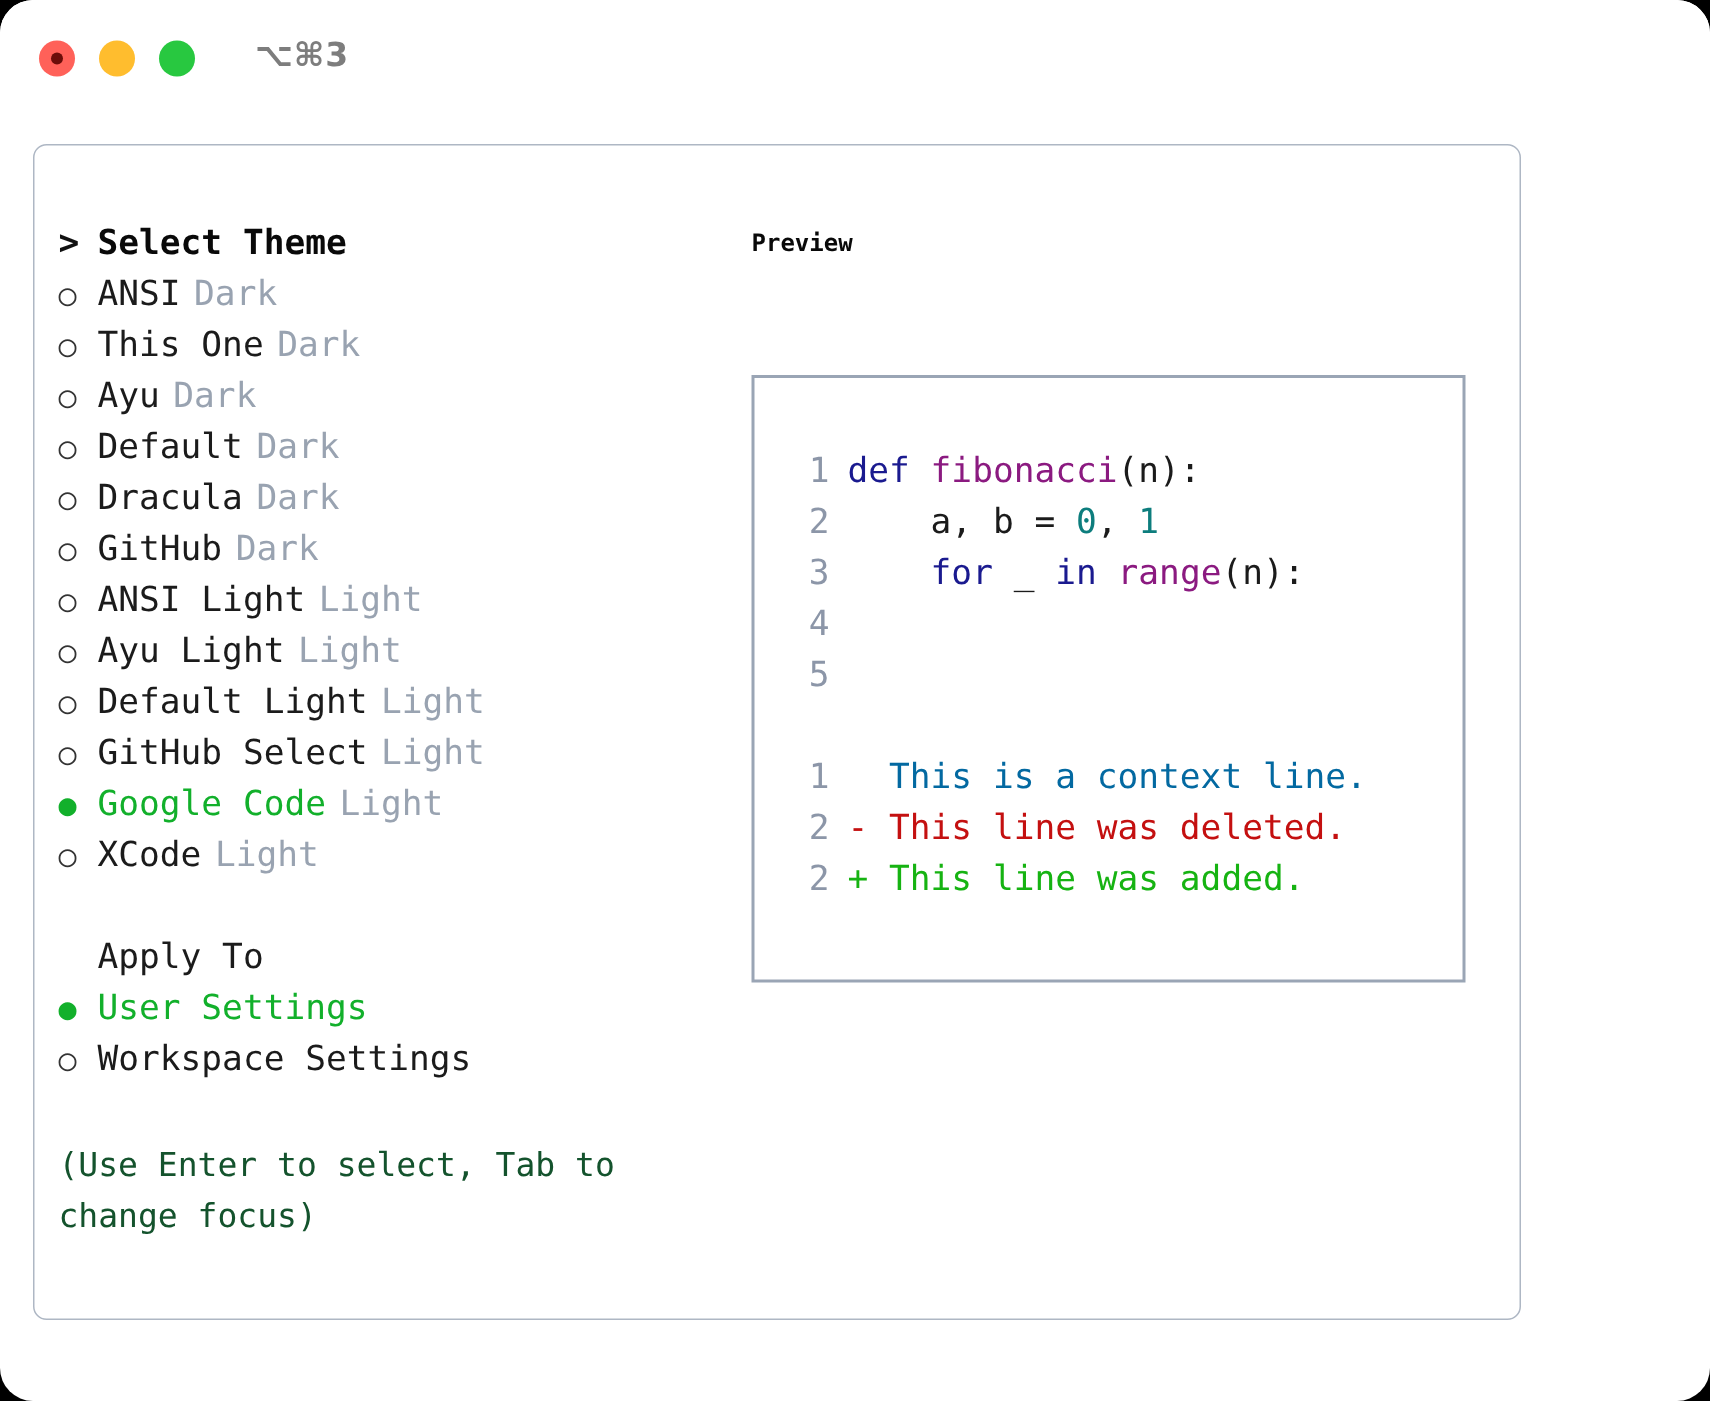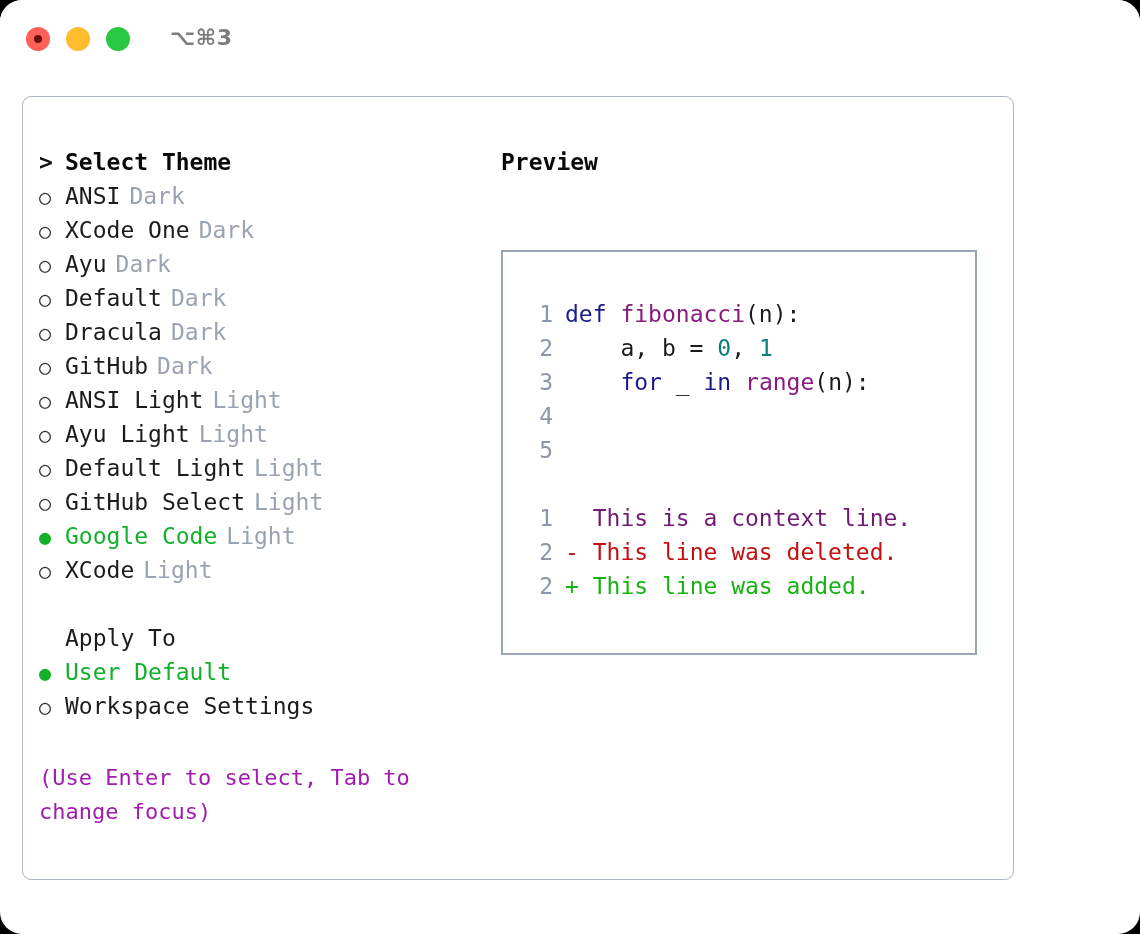--- a/index.html
+++ b/index.html
@@ -94,32 +94,32 @@
   .label.sel { color: #12b02b; }
   .label.header { font-weight: 700; color: #090909; }
   .tag { color: #99a3b1; margin-left: 9px; }
 
   #hint {
     position: absolute;
     left: 16px; top: 664px;
     width: 420px;
     font-size: 22px;
     line-height: 34px;
-    color: #a21caf;
+    color: #14532d;
     white-space: pre-wrap;
   }
 
   
   #right-col {
     position: absolute;
     left: 478px; top: 48px;
     width: 500px;
   }
   #preview-title {
-    font-size: 23px;
+    font-size: 16px;
     font-weight: 700;
     color: #090909;
     line-height: 34px;
   }
   #preview-box {
     position: absolute;
     left: 0; top: 105px;
     width: 476px; height: 405px;
     border: 2px solid #9aa5b5;
     background: #ffffff;
@@ -144,21 +144,21 @@
     text-align: right;
     color: #8c96a8;
     margin-right: 12px;
   }
   .code-text { white-space: pre; }
   .tok-kw   { color: #1a1a8f; }
   .tok-fn   { color: #8b1a80; }
   .tok-num  { color: #0d7d7d; }
   .tok-pl   { color: #1b1b1b; }
   .gap-line { height: 34px; }
-  .diff-ctx { color: #701a75; }
+  .diff-ctx { color: #0369a1; }
   .diff-del { color: #c41010; }
   .diff-add { color: #16b312; }
 </style>
 </head>
 <body>
 
 <div id="window">
 
   <div id="titlebar">
     <div class="traffic" id="tl-red"></div>
@@ -172,42 +172,42 @@
 
     <div id="left-col">
 
       <div class="row">
         <span class="marker caret">&gt;</span>
         <span class="label header">Select Theme</span>
       </div>
 
       <div id="theme-list">
           <div class="row"><span class="marker dot-empty">○</span><span class="label">ANSI</span><span class="tag">Dark</span></div>
-          <div class="row"><span class="marker dot-empty">○</span><span class="label">XCode One</span><span class="tag">Dark</span></div>
+          <div class="row"><span class="marker dot-empty">○</span><span class="label">This One</span><span class="tag">Dark</span></div>
           <div class="row"><span class="marker dot-empty">○</span><span class="label">Ayu</span><span class="tag">Dark</span></div>
           <div class="row"><span class="marker dot-empty">○</span><span class="label">Default</span><span class="tag">Dark</span></div>
           <div class="row"><span class="marker dot-empty">○</span><span class="label">Dracula</span><span class="tag">Dark</span></div>
           <div class="row"><span class="marker dot-empty">○</span><span class="label">GitHub</span><span class="tag">Dark</span></div>
           <div class="row"><span class="marker dot-empty">○</span><span class="label">ANSI Light</span><span class="tag">Light</span></div>
           <div class="row"><span class="marker dot-empty">○</span><span class="label">Ayu Light</span><span class="tag">Light</span></div>
           <div class="row"><span class="marker dot-empty">○</span><span class="label">Default Light</span><span class="tag">Light</span></div>
           <div class="row"><span class="marker dot-empty">○</span><span class="label">GitHub Select</span><span class="tag">Light</span></div>
           <div class="row"><span class="marker dot-full">●</span><span class="label sel">Google Code</span><span class="tag">Light</span></div>
           <div class="row"><span class="marker dot-empty">○</span><span class="label">XCode</span><span class="tag">Light</span></div>
         </div>
 
       <div class="row gap-row">&nbsp;</div>
 
       <div class="row">
         <span class="marker blank">○</span>
         <span class="label header-plain">Apply To</span>
       </div>
 
       <div id="apply-list">
-          <div class="row"><span class="marker dot-full">●</span><span class="label sel">User Default</span></div>
+          <div class="row"><span class="marker dot-full">●</span><span class="label sel">User Settings</span></div>
           <div class="row"><span class="marker dot-empty">○</span><span class="label">Workspace Settings</span></div>
         </div>
 
     </div>
 
     <div id="hint">(Use Enter to select, Tab to change focus)</div>
 
     <div id="right-col">
       <div id="preview-title">Preview</div>
 

